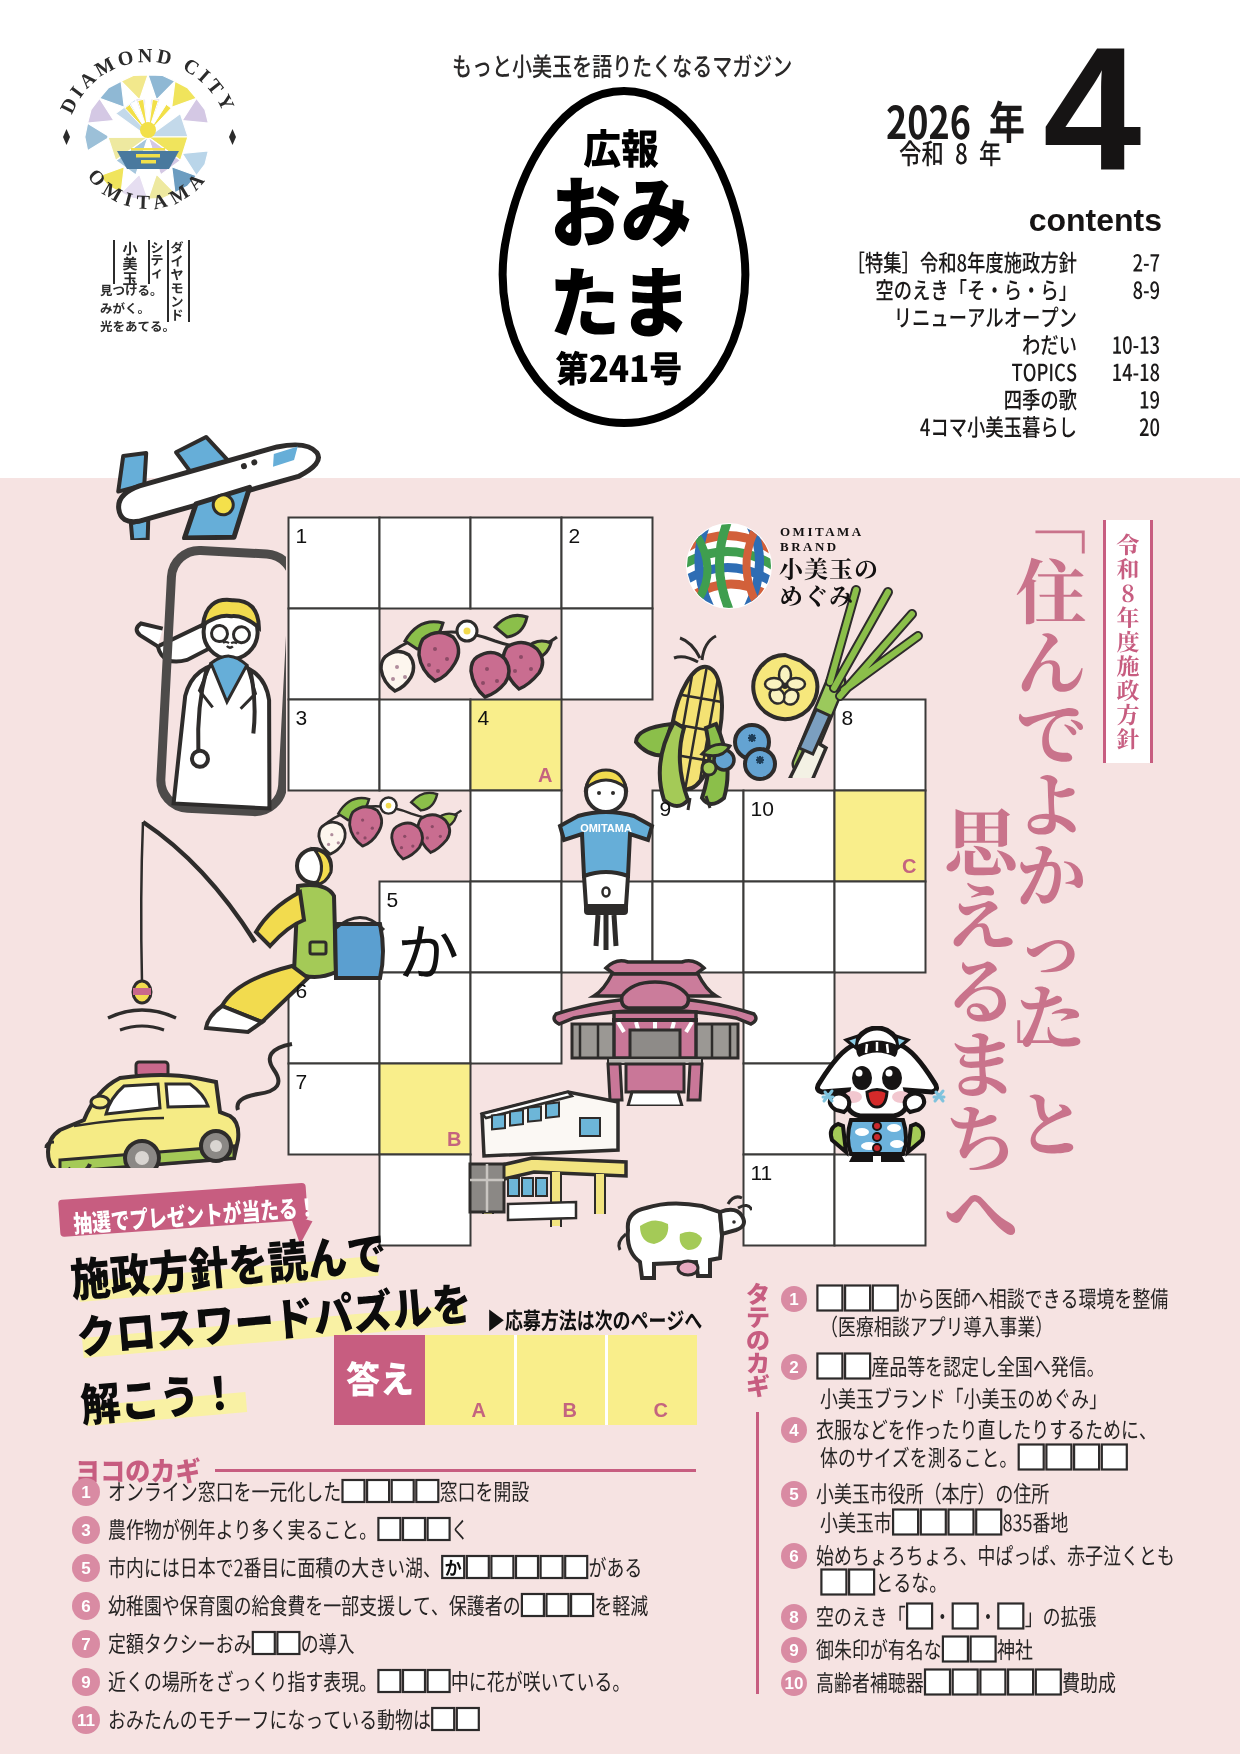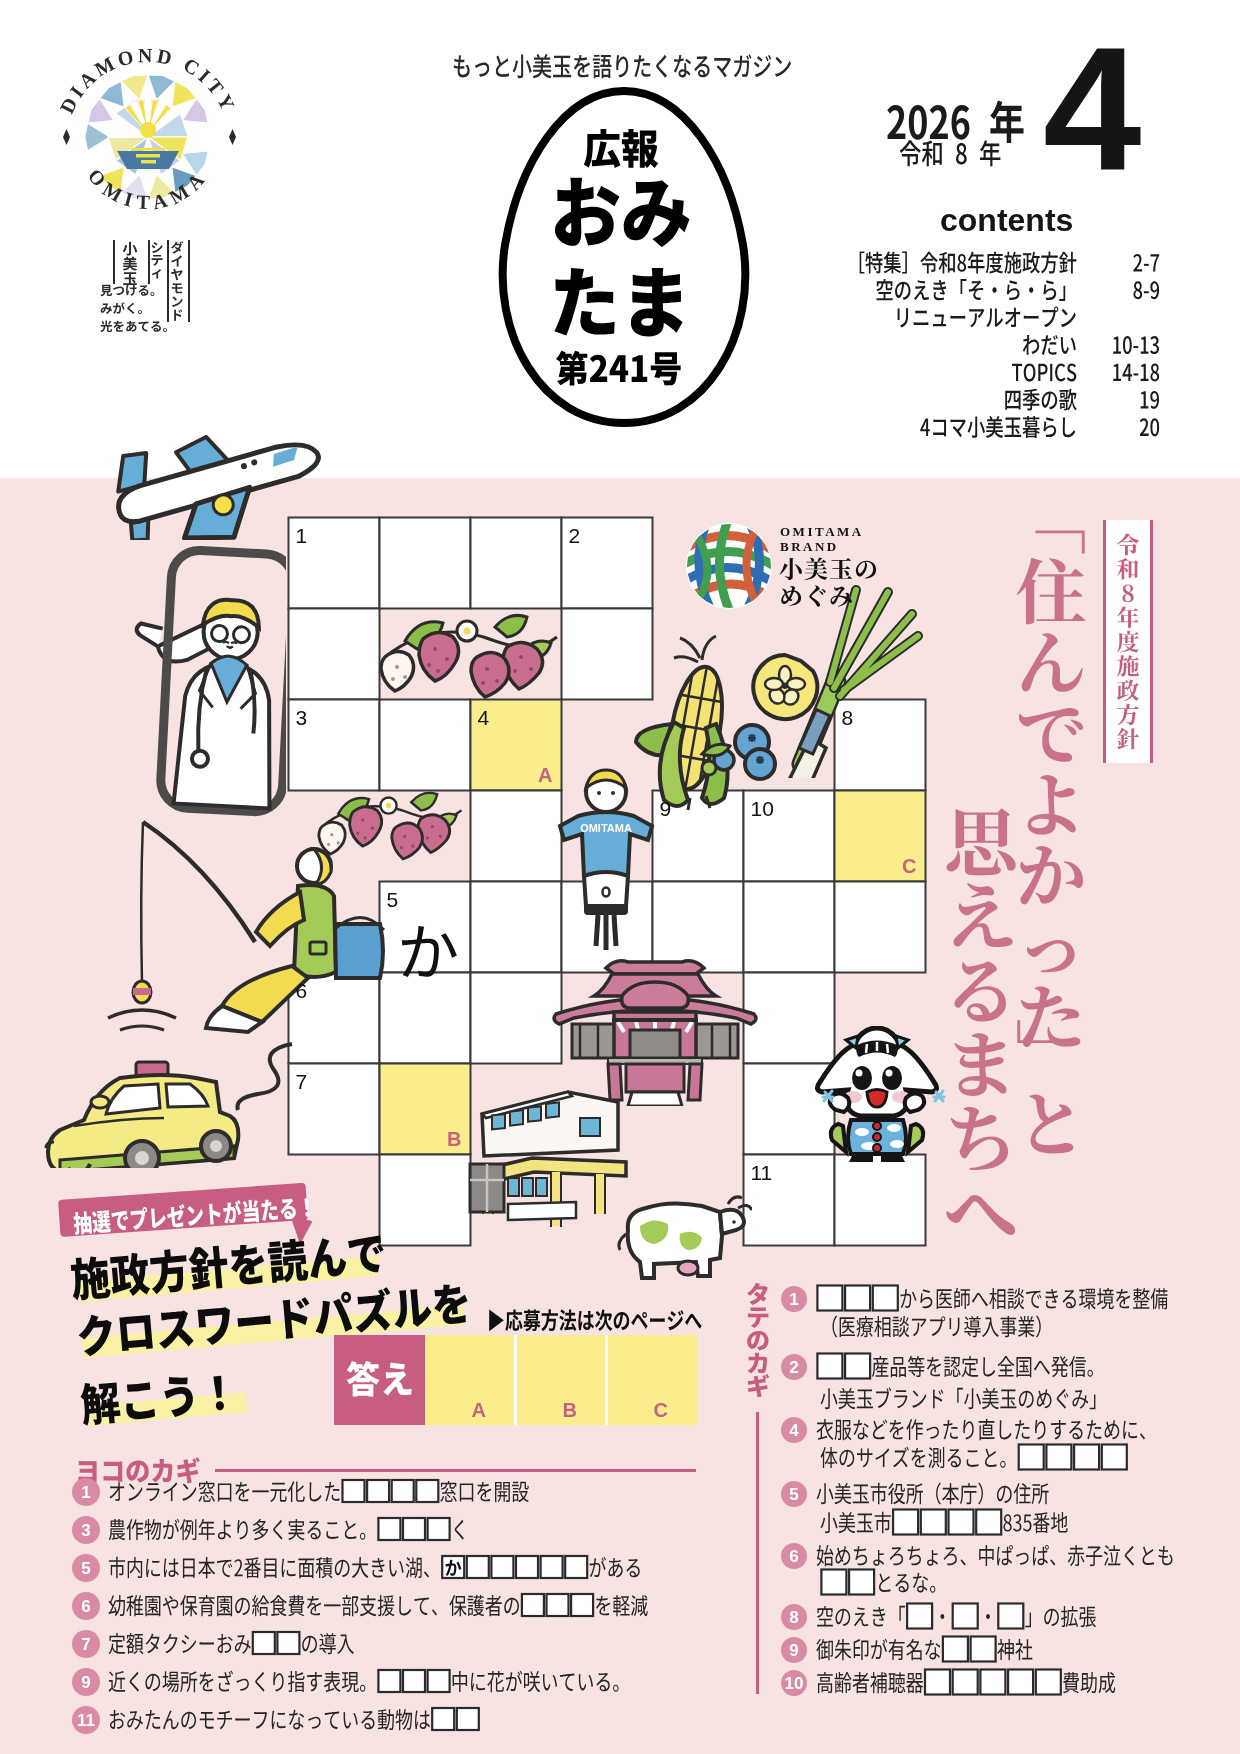--- a/index.html
+++ b/index.html
@@ -30,21 +30,21 @@
     <rect x="379.5" y="1063.5" width="91" height="91" fill="#f9ee8b" stroke="#3b3a39" stroke-width="2"></rect>
     <rect x="743.5" y="1063.5" width="91" height="91" fill="#fff" stroke="#3b3a39" stroke-width="2"></rect>
     <rect x="379.5" y="1154.5" width="91" height="91" fill="#fff" stroke="#3b3a39" stroke-width="2"></rect>
     <rect x="743.5" y="1154.5" width="91" height="91" fill="#fff" stroke="#3b3a39" stroke-width="2"></rect>
     <rect x="834.5" y="1154.5" width="91" height="91" fill="#fff" stroke="#3b3a39" stroke-width="2"></rect>
   </svg>
 <svg style="position:absolute;left:489px;top:85px" width="270" height="345" viewBox="0 0 270 345">
 <path d="M135 6 C 75 6, 30 78, 16 160 C 2 248, 52 338, 135 338 C 218 338, 268 248, 254 160 C 240 78, 195 6, 135 6 Z" fill="#fff" stroke="#000" stroke-width="8"></path>
   </svg>
 <div style="position:absolute;left:1043px;top:7px;width:120px;height:180px;font:bold 177px 'Liberation Sans';color:#161414;letter-spacing:-2px;">4</div>
-<div style="position:absolute;left:940px;top:202px;width:222px;text-align:left;font:bold 32px 'Liberation Sans';color:#161414;letter-spacing:0px;">contents</div>
+<div style="position:absolute;left:940px;top:202px;width:222px;text-align:right;font:bold 32px 'Liberation Sans';color:#161414;letter-spacing:0px;">contents</div>
 <svg style="position:absolute;left:57px;top:45px" width="184" height="300" viewBox="0 0 184 300">
     <path d="M99.5 55.0 L91.0 30.0 L105.1 30.3 L117.9 36.1 Z" fill="#8fb8d4" stroke="#fff" stroke-width="1.2"></path>
     <path d="M114.7 62.3 L117.9 36.1 L130.4 42.6 L139.5 53.3 Z" fill="#f0e45c" stroke="#fff" stroke-width="1.2"></path>
     <path d="M125.2 75.5 L139.5 53.3 L148.0 64.6 L151.4 78.2 Z" fill="#d4c8e4" stroke="#fff" stroke-width="1.2"></path>
     <path d="M129.0 92.0 L151.4 78.2 L154.2 92.0 L151.4 105.8 Z" fill="#ffffff" stroke="#fff" stroke-width="1.2"></path>
     <path d="M125.2 108.5 L151.4 105.8 L148.0 119.4 L139.5 130.7 Z" fill="#b9d5e9" stroke="#fff" stroke-width="1.2"></path>
     <path d="M114.7 121.7 L139.5 130.7 L130.4 141.4 L117.9 147.9 Z" fill="#6b9cc0" stroke="#fff" stroke-width="1.2"></path>
     <path d="M99.5 129.0 L117.9 147.9 L105.1 153.7 L91.0 154.0 Z" fill="#eee9a0" stroke="#fff" stroke-width="1.2"></path>
     <path d="M82.5 129.0 L91.0 154.0 L76.9 153.7 L64.1 147.9 Z" fill="#e6def1" stroke="#fff" stroke-width="1.2"></path>
     <path d="M67.3 121.7 L64.1 147.9 L51.6 141.4 L42.5 130.7 Z" fill="#f0e45c" stroke="#fff" stroke-width="1.2"></path>

